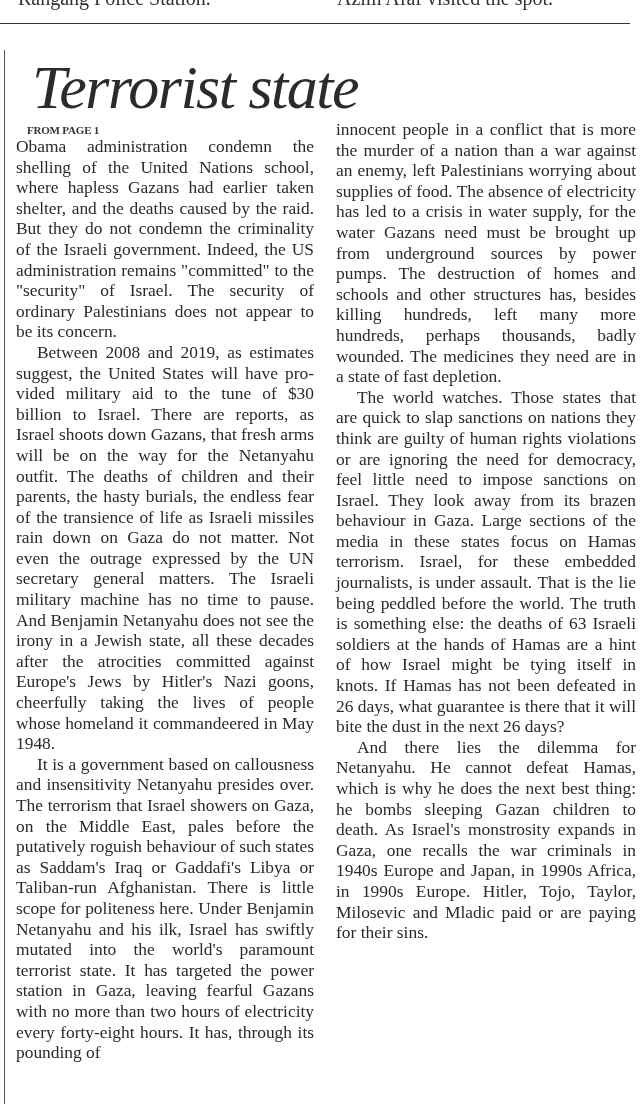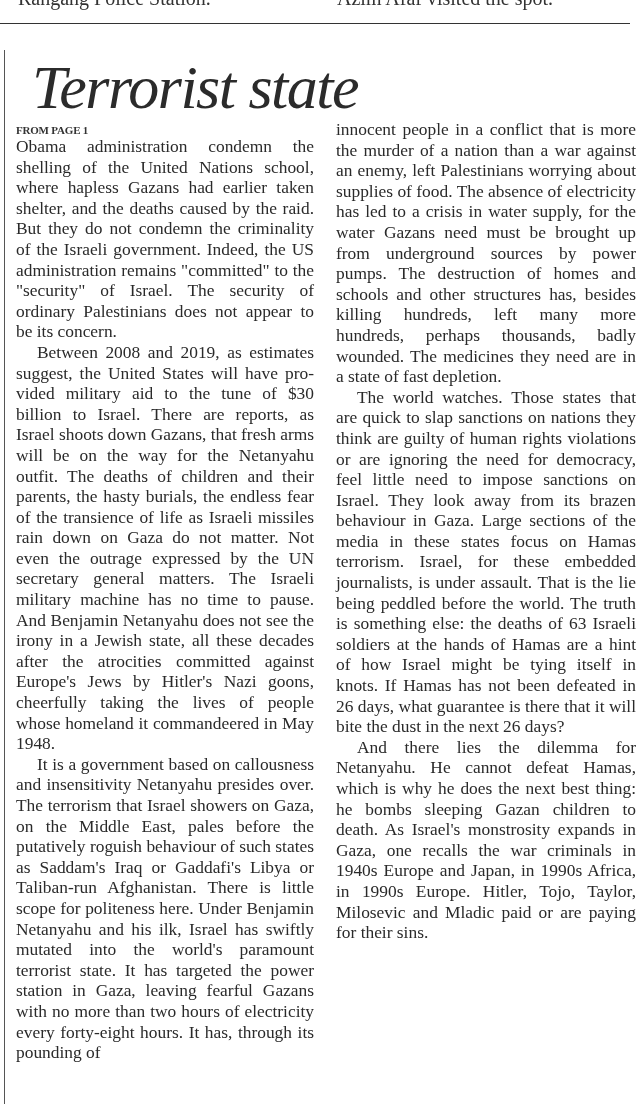--- a/index.html
+++ b/index.html
@@ -15,21 +15,21 @@
   .top-rule { position: absolute; top: 23px; left: 0; width: 630px; height: 1px; background: #333; }
   .side-rule { position: absolute; top: 50px; left: 4px; width: 1px; height: 1060px; background: #555; }
   .headline {
     position: absolute; top: 35px; left: 16px;
     font-family: "Liberation Serif", serif; font-size: 62px; line-height: 72px;
     letter-spacing: -1.5px; color: #2b2b2b; margin: 16px; font-weight: normal; white-space: nowrap; font-style: italic;
   }
   .col { position: absolute; top: 120px; width: 300px; font-family: "Liberation Serif", serif; font-size: 17.4px; line-height: 20.6px; color: #2a2a2a; }
   .col-left { left: 16px; width: 298px; }
   .col-right { left: 336px; width: 300px; top: 119px; }
-  .dateline { font-family: "Liberation Serif", serif; font-size: 11px; font-weight: bold; letter-spacing: -0.2px; color: #333; line-height: 14px; margin: 3px 0 -1px 0; }
+  .dateline { font-family: "Liberation Serif", serif; font-size: 11px; font-weight: bold; letter-spacing: -0.2px; color: #333; line-height: 14px; margin: 3px 0 -1px 11px; }
   .para { margin: 0; text-align: justify; text-align-last: left; hyphens: manual; }
   .para.indent { text-indent: 21px; }
 </style>
 </head>
 <body>
 
 <div class="prev-strip">
   <span class="prev-left">Rangang Police Station.</span>
   <span class="prev-right">Azim Afaf visited the spot.</span>
 </div>

